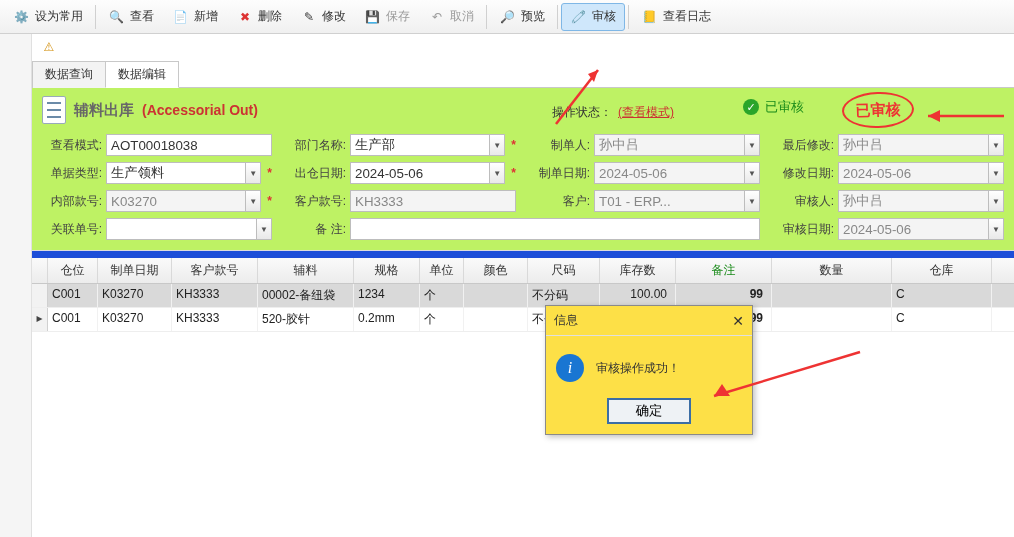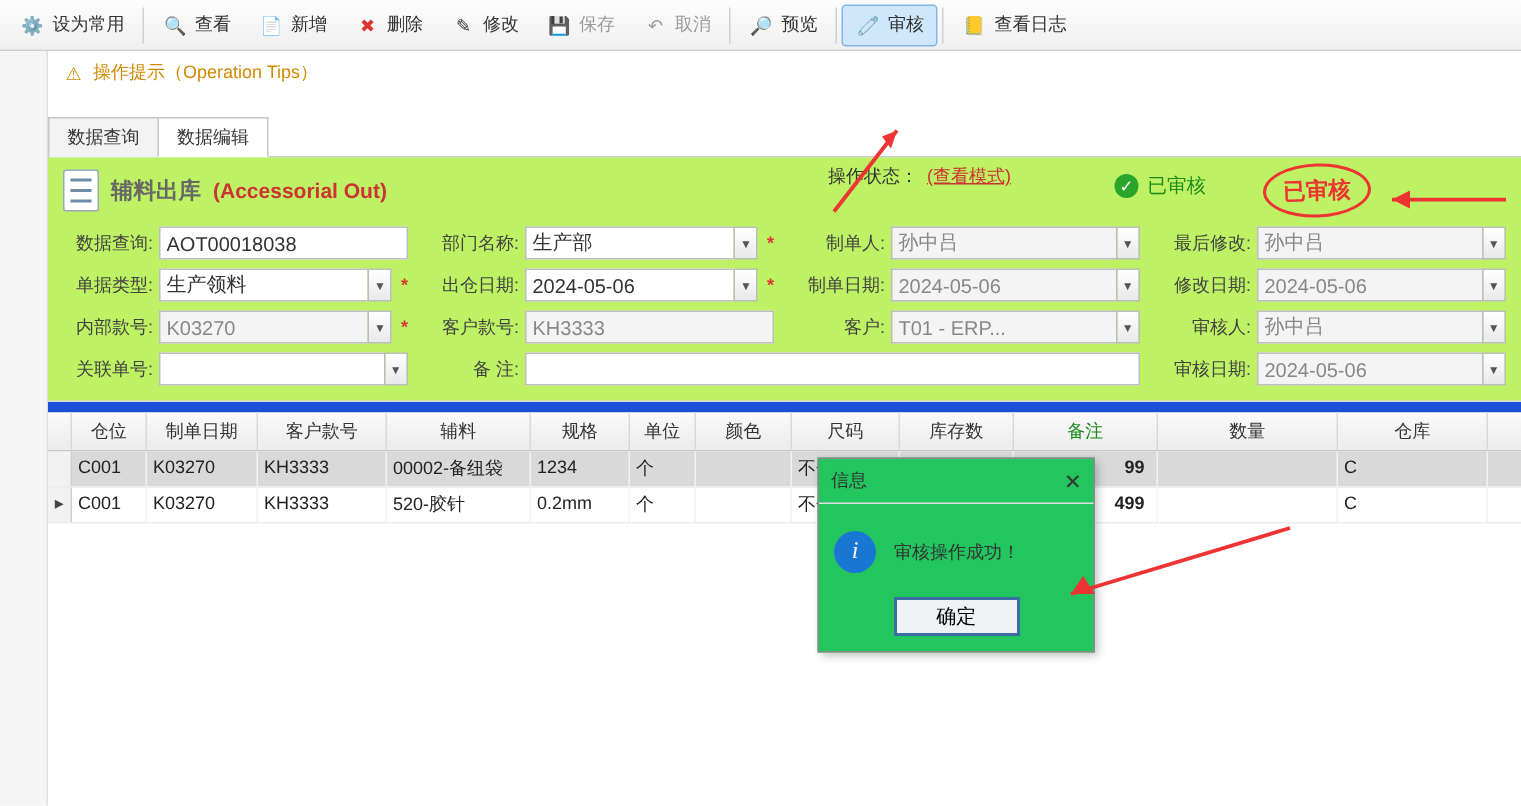--- a/index.html
+++ b/index.html
@@ -7,30 +7,30 @@
   .toolbar { height: 34px; background: linear-gradient(#fdfdfd,#f0f0f0); border-bottom: 1px solid #d0d0d0; display: flex; align-items: center; padding-left: 4px; }
   .tbtn { display: flex; align-items: center; gap: 4px; padding: 4px 8px; height: 28px; cursor: default; border: 1px solid transparent; border-radius: 3px; }
   .tbtn.sel { background: #cfe7fb; border-color: #7fb7e6; }
   .tbtn.dis { color: #9b9b9b; }
   .tbtn .ico { width: 18px; height: 18px; display: inline-flex; align-items: center; justify-content: center; }
   .divider { width: 1px; height: 24px; background: #d0d0d0; margin: 0 3px; }
   .left-gutter { position: absolute; left: 0; top: 34px; bottom: 0; width: 32px; background: #f5f5f5; border-right: 1px solid #e0e0e0; }
   .main { position: absolute; left: 32px; right: 0; top: 34px; bottom: 0; background: #fff; }
   .tips { color: #d08a00; padding: 6px 10px 4px; display: flex; align-items: center; gap: 6px; }
   .tips .warn { width: 14px; height: 14px; display: inline-flex; align-items: center; justify-content: center; color: #d08a00; }
-  .tabs { border-bottom: 1px solid #c8c8c8; display: flex; margin-top: 16px; }
+  .tabs { border-bottom: 1px solid #c8c8c8; display: flex; margin-top: 2px; }
   .tab { padding: 4px 12px; border: 1px solid #c8c8c8; border-bottom: none; background: #f3f3f3; margin-right: -1px; position: relative; top: 1px; cursor: default; }
   .tab.active { background: #fff; border-bottom: 1px solid #fff; }
   .header { background: #bef264; border-bottom: 1px solid #dcdcdc; padding: 8px 10px 10px; position: relative; }
   .title-row { display: flex; align-items: center; gap: 8px; margin-bottom: 10px; }
   .title-row .doc-ico { width: 24px; height: 28px; background: #fff; border: 1px solid #9ab; border-radius: 2px; display: flex; flex-direction: column; justify-content: space-around; padding: 3px 4px; }
   .title-row .doc-ico span { display: block; height: 2px; background: #6b8ba8; }
   .title-row h2 { font-size: 15px; color: #686868; font-weight: bold; }
   .title-row .en { color: #cc3333; font-weight: bold; font-size: 14px; }
-  .state-area { position: absolute; right: 340px; top: 4px; font-size: 12px; display: flex; align-items: center; gap: 6px; }
+  .state-area { position: absolute; right: 340px; top: 16px; font-size: 12px; display: flex; align-items: center; gap: 6px; }
   .state-area a { color: #cc3333; text-decoration: underline; }
   .approved { position: absolute; right: 210px; top: 10px; display: flex; align-items: center; gap: 6px; color: #1a8b1a; font-size: 13px; }
   .approved .chk { width: 16px; height: 16px; border-radius: 8px; background: #2aa52a; display: inline-flex; align-items: center; justify-content: center; color: #fff; font-size: 11px; }
   .stamp { position: absolute; right: 100px; top: 4px; width: 72px; height: 36px; border: 2px solid #e33; border-radius: 50% / 50%; display: flex; align-items: center; justify-content: center; color: #e33; font-size: 15px; font-weight: bold; transform: rotate(-2deg); }
   .arrow-to-audit { position: absolute; top: -24px; left: 520px; pointer-events: none; }
   .arrow-to-stamp { position: absolute; top: 18px; right: 6px; pointer-events: none; }
   .arrow-to-msg   { position: absolute; top: 346px; left: 700px; pointer-events: none; }
   .form { display: grid; grid-template-columns: repeat(4, 1fr); gap: 6px 14px; }
   .fcell { display: flex; align-items: center; gap: 4px; }
   .fcell label { width: 60px; text-align: right; color: #424242; white-space: nowrap; }
@@ -46,21 +46,21 @@
   .ghdr { background: linear-gradient(#fafafa,#ececec); border-bottom: 1px solid #c8c8c8; }
   .ghdr > div { padding: 4px 4px; border-right: 1px solid #d9d9d9; color: #333; white-space: nowrap; text-align: center; }
   .ghdr > div:nth-child(11) { color: #1a8b1a; }
   .grow { border-bottom: 1px solid #eee; }
   .grow > div { padding: 3px 4px; border-right: 1px solid #f1f1f1; color: #222; white-space: nowrap; overflow: hidden; }
   .grow.sel { background: #d9d9d9; }
   .grow .rhandle { background: #f2f2f2; border-right: 1px solid #d0d0d0; text-align: center; color: #444; }
   .num { text-align: right; padding-right: 8px !important; }
   .qty { color: #1a8b1a; font-weight: bold; }
   
-  .dialog { position: absolute; left: 545px; top: 305px; width: 185px; background: #22c55e; border: 1px solid #8a8a8a; box-shadow: 2px 2px 6px rgba(0,0,0,.25); }
+  .dialog { position: absolute; left: 545px; top: 305px; width: 208px; background: #fde047; border: 1px solid #8a8a8a; box-shadow: 2px 2px 6px rgba(0,0,0,.25); }
   .dialog .titlebar { display: flex; justify-content: space-between; align-items: center; padding: 6px 8px; border-bottom: 1px solid #e0e0e0; }
   .dialog .body { padding: 18px 10px 6px; display: flex; align-items: center; gap: 12px; }
   .dialog .info-ico { width: 28px; height: 28px; border-radius: 14px; background: #1976d2; color: #fff; display: flex; align-items: center; justify-content: center; font-family: Georgia, serif; font-style: italic; font-size: 16px; }
   .dialog .btns { padding: 10px; display: flex; justify-content: center; }
   .dialog .ok { width: 84px; height: 26px; border: 2px solid #3b6ea5; background: #eef2f5; }
 </style>
 </head>
 <body>
 
 <div class="toolbar">
@@ -108,21 +108,20 @@
     <span class="ico">📒</span>
     <span>查看日志</span>
   </div>
 </div>
 
 <div class="left-gutter"></div>
 
 <div class="main">
   <div class="tips">
     <span class="warn">⚠</span>
-    <span>操作提示（Operation Tips）</span>
   </div>
 
   <div class="tabs">
     <div class="tab">数据查询</div>
     <div class="tab active">数据编辑</div>
   </div>
 
   <div class="header">
     <div class="title-row">
       <div class="doc-ico">
@@ -148,21 +147,21 @@
         <polygon points="46,6 36,10 42,18" fill="#e33"></polygon>
       </svg>
     <svg class="arrow-to-stamp" width="90" height="20">
         <line x1="86" y1="10" x2="10" y2="10" stroke="#e33" stroke-width="2.5"></line>
         <polygon points="10,10 22,4 22,16" fill="#e33"></polygon>
       </svg>
 
     <div class="form">
 
       <div class="fcell">
-          <label>数据查询:</label>
+          <label>查看模式:</label>
           <div class="inp">
             <input type="text" value="AOT00018038" style="">
           </div>
         </div>
       <div class="fcell">
           <label>部门名称:</label>
           <div class="inp dd">
             <input type="text" value="生产部" style="">
             <div class="btn">▼</div>
           </div>

